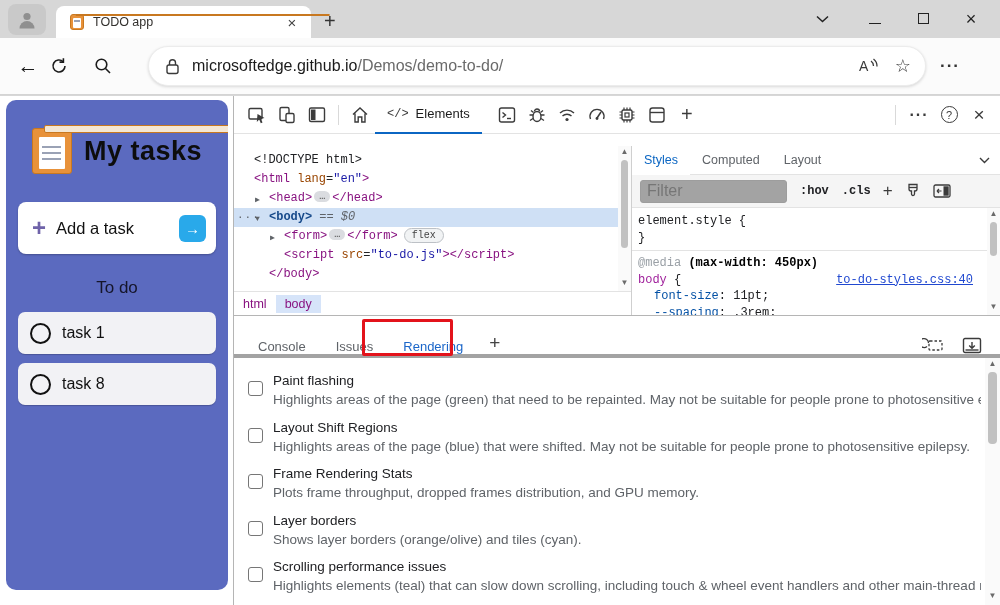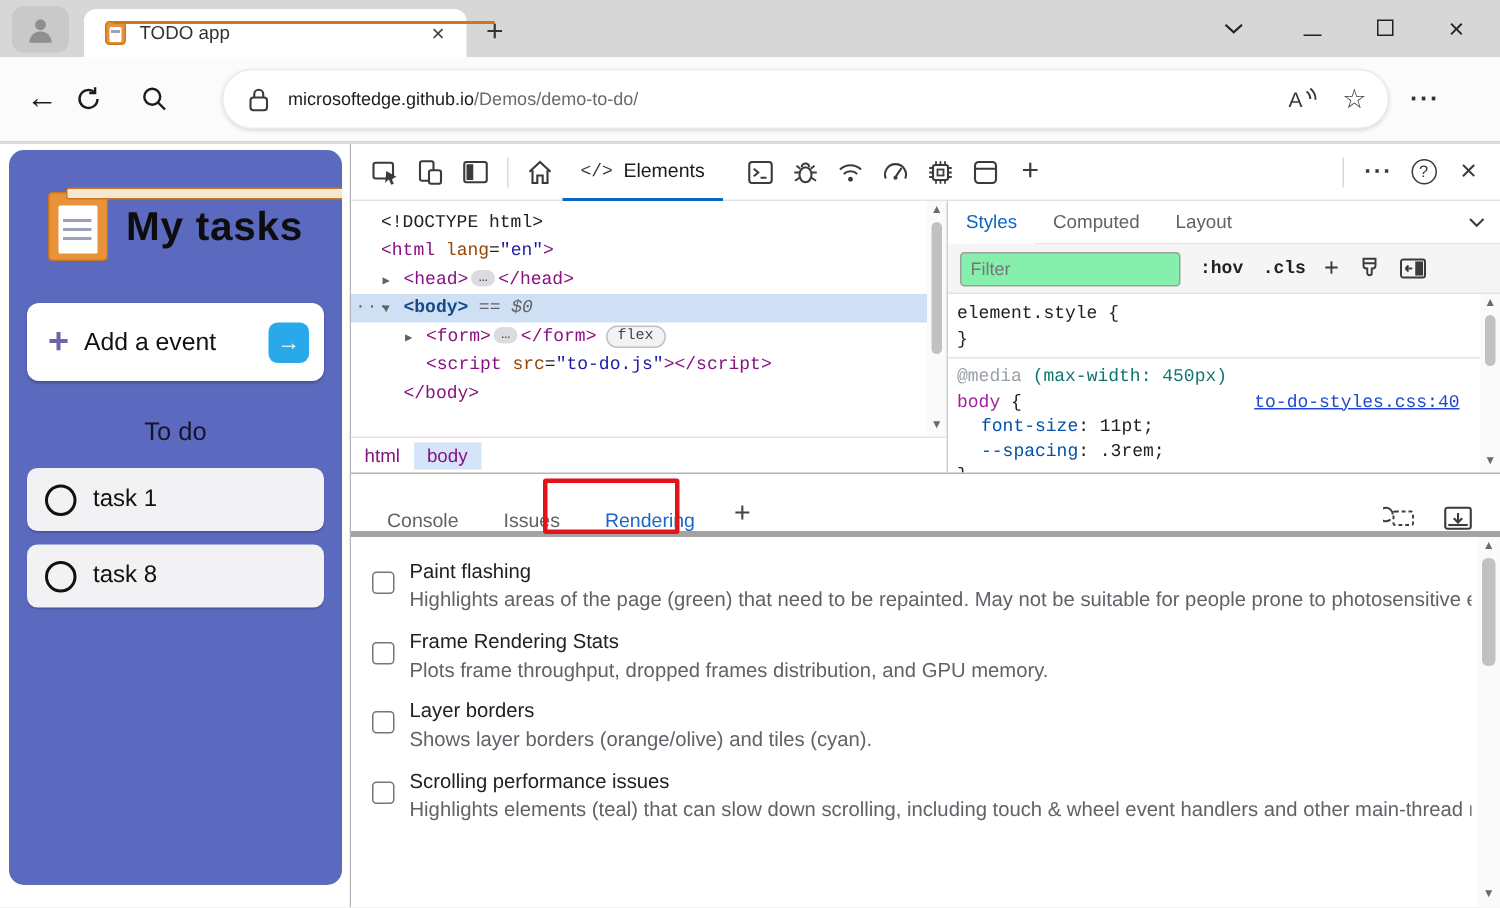--- a/index.html
+++ b/index.html
@@ -14,21 +14,21 @@
   .tab-close { font-size:15px; color:#444; width:18px; text-align:center; cursor:default; }
   .newtab-btn { position:absolute; left:324px; top:10px; font-size:20px; color:#333; font-weight:300; }
   .wincontrols { position:absolute; right:6px; top:0; height:38px; display:flex; align-items:center; gap:26px; padding-right:12px; color:#222; }
   .wc { width:22px; text-align:center; font-size:14px; }
   .wc-max { width:11px; height:11px; border:1.4px solid #222; display:inline-block; }
   .wc-min { width:12px; height:0; border-top:1.6px solid #222; display:inline-block; }
 
   .navbar { height:57px; background:#fbfbfb; border-bottom:1px solid #d4d4d4; display:flex; align-items:center; position:relative; }
   .nav-ic { color:#1b1b1b; font-size:19px; width:44px; text-align:center; }
   .urlpill { margin-left:10px; width:778px; height:40px; background:#fff; border:1px solid #ececec; box-shadow:0 1px 3px rgba(0,0,0,.14); border-radius:20px; display:flex; align-items:center; padding:0 14px 0 16px; }
-  .url-text { font-size:12px; margin-left:12px; flex:1; white-space:nowrap; overflow:hidden; }
+  .url-text { font-size:16px; margin-left:12px; flex:1; white-space:nowrap; overflow:hidden; }
   .url-host { color:#1b1b1b; }
   .url-path { color:#6a6a6a; }
   .pill-ic { margin-left:16px; color:#3a3a3a; }
   .nav-dots { margin-left:14px; font-size:17px; color:#333; letter-spacing:1px; font-weight:bold; }
 
   
   .content { position:absolute; top:96px; left:0; right:0; bottom:0; display:flex; background:#fff; }
 
   
   .page { width:233px; position:relative; background:#fff; }
@@ -58,21 +58,21 @@
   .devtools { flex:1; border-left:1px solid #b5b5b5; display:flex; flex-direction:column; background:#fff; min-width:0; }
   .dt-toolbar { height:38px; border-bottom:1px solid #e3e3e3; display:flex; align-items:center; padding:0 6px 0 8px; flex:none; }
   .dt-ic { width:30px; height:30px; display:flex; align-items:center; justify-content:center; color:#3b3b3b; flex:none; }
   .dt-sep { width:1px; height:20px; background:#d9d9d9; margin:0 6px; flex:none; }
   .dt-tab-elements { display:flex; align-items:center; gap:7px; height:38px; padding:0 12px; border-bottom:2.5px solid #0b66c3; color:#1b1b1b; font-size:13px; flex:none; }
   .dt-tab-elements .glyph { font-family:"Liberation Mono", monospace; font-size:12px; color:#3b3b3b; }
   .dt-right { margin-left:auto; display:flex; align-items:center; }
   .dt-right .dt-sep { margin:0 8px; }
   .help-circ { width:17px; height:17px; border:1.4px solid #3b3b3b; border-radius:50%; font-size:11px; display:flex; align-items:center; justify-content:center; color:#3b3b3b; }
 
-  .dt-main { display:flex; flex:1; min-height:0; }
+  .dt-main { display:flex; flex:1; min-height:0;margin-top:12px; }
   
   .dom-pane { width:397px; display:flex; flex-direction:column; border-right:0; flex:none; min-width:0; }
   .dom-scrollwrap { flex:1; display:flex; min-height:0; }
   .dom-tree { flex:1; font-family:"Liberation Mono", monospace; font-size:12px; line-height:19px; padding-top:5px; overflow:hidden; white-space:nowrap; }
   .dl { padding-left:20px; position:relative; }
   .dl .arrow { position:absolute; font-size:8px; color:#5f6368; top:1px; }
   .ind1 { padding-left:35px; }
   .ind2 { padding-left:50px; }
   .sel-row { background:#cfe0f5; }
   .tag { color:#881280; }
@@ -91,29 +91,29 @@
   .crumb { padding:2px 9px; }
   .crumb-sel { background:#d6e4f9; }
 
   
   .styles-pane { flex:1; border-left:1px solid #cfcfcf; display:flex; flex-direction:column; min-width:0; }
   .styles-tabs { height:29px; display:flex; align-items:center; font-size:12.5px; color:#5f6368; border-bottom:1px solid #e3e3e3; flex:none; }
   .stab { padding:0 12px; line-height:29px; }
   .stab-active { color:#0b66c3; background:#fff; }
   .styles-tabs .chev { margin-left:auto; margin-right:10px; color:#3b3b3b; }
   .filter-row { height:33px; background:#f5f5f5; border-bottom:1px solid #e3e3e3; display:flex; align-items:center; padding:0 4px 0 8px; flex:none; }
-  .filter-input { width:147px; height:23px; border:1px solid #9d9d9d; border-radius:3px; background:#86efac; font-size:12px; padding:0 6px; color:#333; font-family:"Liberation Sans",sans-serif; }
+  .filter-input { width:147px; height:23px; border:1px solid #9d9d9d; border-radius:3px; background:#a3a3a3; font-size:16px; padding:0 6px; color:#333; font-family:"Liberation Sans",sans-serif; }
   .filter-input::placeholder { color:#767676; }
   .hovcls { font-family:"Liberation Mono", monospace; font-weight:bold; font-size:12px; color:#202124; margin-left:13px; }
   .srow-ic { margin-left:12px; color:#3b3b3b; }
   .styles-body { flex:1; display:flex; min-height:0; }
   .styles-code { flex:1; font-family:"Liberation Mono", monospace; font-size:12px; line-height:16.5px; padding:5px 0 0 6px; overflow:hidden; min-width:0; }
   .rule-sep { border-bottom:1px solid #e3e3e3; margin:4px 0 4px -6px; }
   .media-q { color:#9aa0a6; }
-  .media-cond { color:#0f766e; }
+  .media-cond { color:#000000;font-weight:bold; }
   .sel-body { color:#a0219c; }
   .css-prop { color:#0451a5; }
   .css-val { color:#202124; }
   .css-line { padding-left:16px; }
   .rule-head { display:flex; }
   .css-link { margin-left:auto; margin-right:14px; color:#2048d0; text-decoration:underline; white-space:nowrap; }
 
   
   .drawer { height:290px; border-top:1px solid #b5b5b5; display:flex; flex-direction:column; flex:none; }
   .drawer-tabs { height:42px; border-bottom:4px solid #a3a3a3; display:flex; align-items:flex-end; font-size:13px; color:#5f6368; padding-left:24px; position:relative; flex:none; }
@@ -204,21 +204,21 @@
       <div class="todo-header">
         <span class="clip clip-lg">
             <span class="tab"></span>
             <span class="paper"></span>
             <span class="lines"></span>
           </span>
         <span class="todo-title">My tasks</span>
       </div>
       <div class="addtask">
         <span class="addtask-plus">+</span>
-        <span class="addtask-label">Add a event</span>
+        <span class="addtask-label">Add a task</span>
         <span class="addtask-go">→</span>
       </div>
       <div class="todo-section">To do</div>
       <div class="task-row">
         <span class="task-circle"></span>
         <span class="task-label">task 1</span>
       </div>
       <div class="task-row">
         <span class="task-circle"></span>
         <span class="task-label">task 8</span>
@@ -416,20 +416,27 @@
           <div class="ritem">
             <span class="rcheck"></span>
             <div class="rtext">
               <div class="rlabel">Paint flashing</div>
               <div class="rdesc">Highlights areas of the page (green) that need to be repainted. May not be suitable for people prone to photosensitive epilepsy.</div>
             </div>
           </div>
           <div class="ritem">
             <span class="rcheck"></span>
             <div class="rtext">
+              <div class="rlabel">Layout Shift Regions</div>
+              <div class="rdesc">Highlights areas of the page (blue) that were shifted. May not be suitable for people prone to photosensitive epilepsy.</div>
+            </div>
+          </div>
+          <div class="ritem">
+            <span class="rcheck"></span>
+            <div class="rtext">
               <div class="rlabel">Frame Rendering Stats</div>
               <div class="rdesc">Plots frame throughput, dropped frames distribution, and GPU memory.</div>
             </div>
           </div>
           <div class="ritem">
             <span class="rcheck"></span>
             <div class="rtext">
               <div class="rlabel">Layer borders</div>
               <div class="rdesc">Shows layer borders (orange/olive) and tiles (cyan).</div>
             </div>

